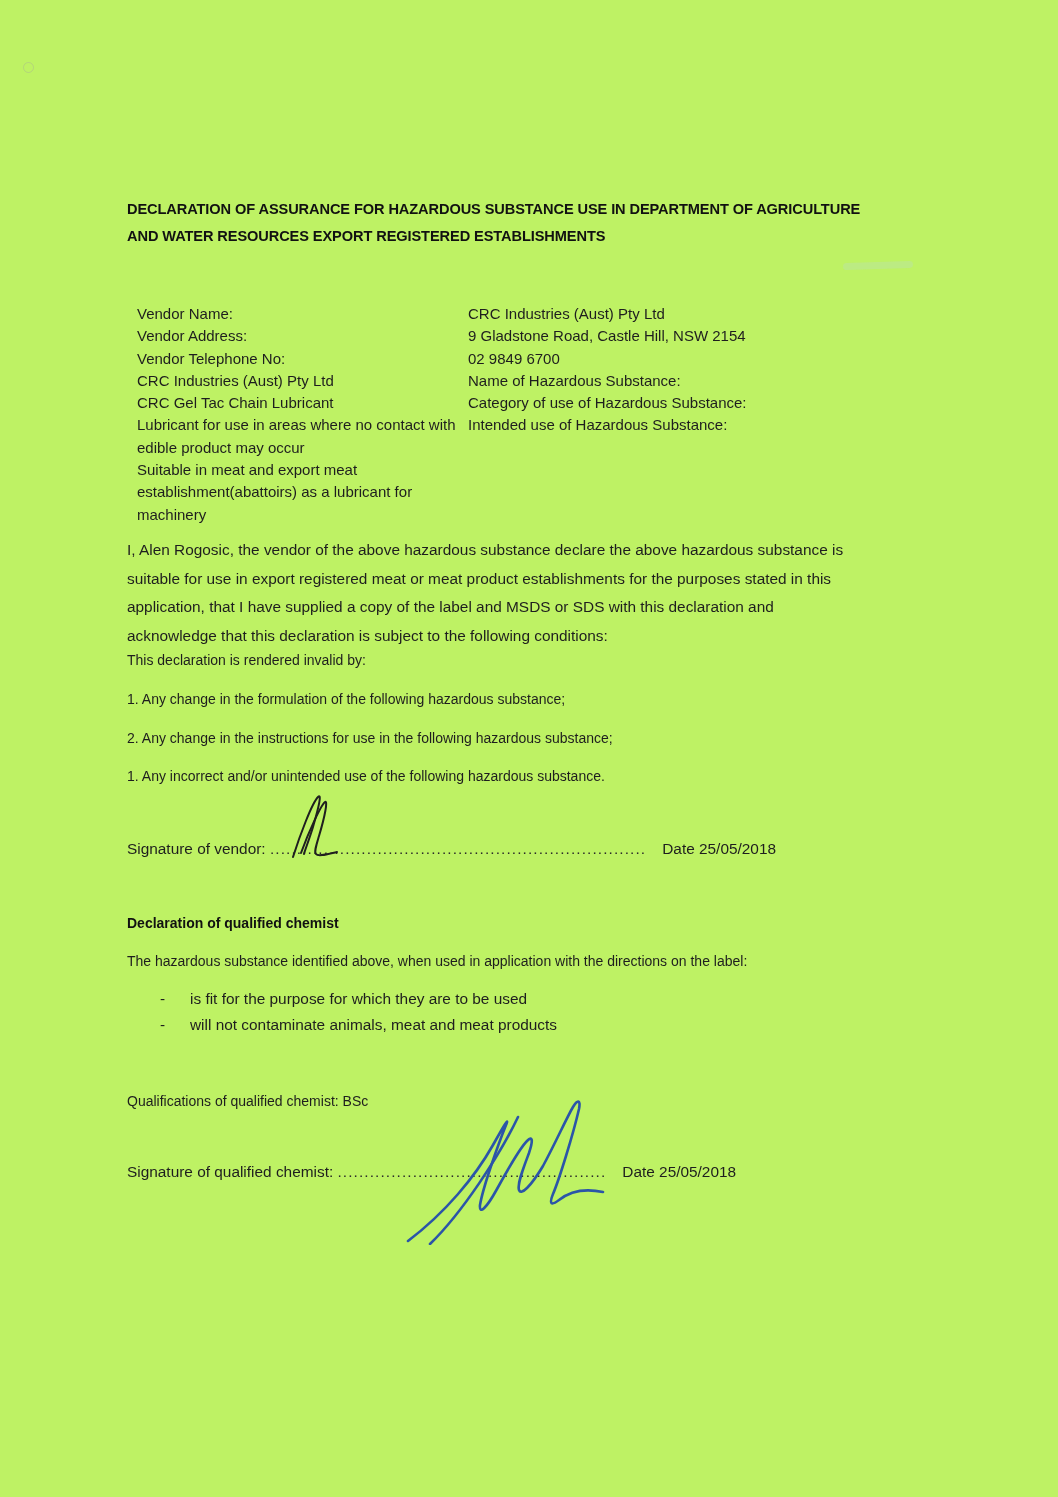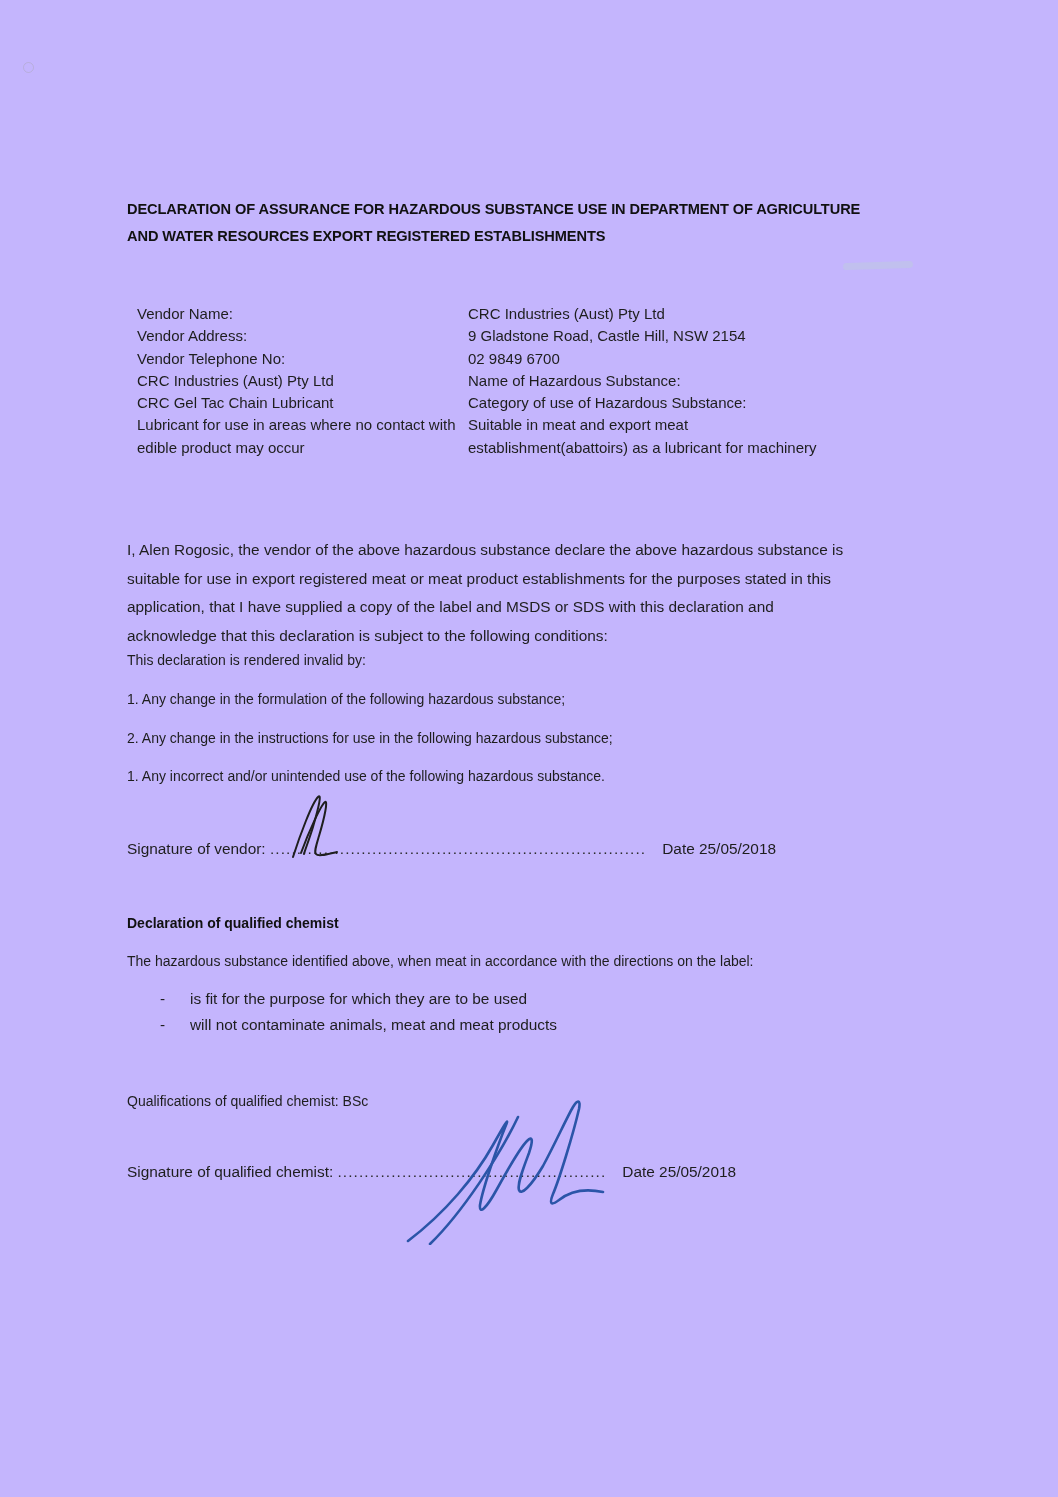--- a/index.html
+++ b/index.html
@@ -1,20 +1,20 @@
 <!DOCTYPE html>
 <html><head>
 <meta charset="utf-8">
 <style>
   html, body { margin: 0; padding: 0; background: #ffffff; }
   .page {
     position: relative;
     width: 1058px;
     height: 1497px;
-    background: #c4b5fd;
+    background: #bef264;
     font-family: "Liberation Sans", sans-serif;
     color: #1e1e1e;
     overflow: hidden;
   }
   .doc-title {
     position: absolute;
     left: 127px;
     top: 196px;
     width: 860px;
     font-size: 14.6px;
@@ -105,20 +105,21 @@
     <div class="cell">Vendor Address:</div>
     <div class="cell">9 Gladstone Road, Castle Hill, NSW 2154</div>
     <div class="cell">Vendor Telephone No:</div>
     <div class="cell">02 9849 6700</div>
     <div class="cell">CRC Industries (Aust) Pty Ltd</div>
     <div class="cell">Name of Hazardous Substance:</div>
     <div class="cell">CRC Gel Tac Chain Lubricant</div>
     <div class="cell">Category of use of Hazardous Substance:</div>
     <div class="cell">Lubricant for use in areas where no contact with
 edible product may occur</div>
+    <div class="cell">Intended use of Hazardous Substance:</div>
     <div class="cell">Suitable in meat and export meat
 establishment(abattoirs) as a lubricant for machinery</div>
   </div>
 
   <div class="body-text" style="top: 536px;">I, Alen Rogosic, the vendor of the above hazardous substance declare the above hazardous substance is
 suitable for use in export registered meat or meat product establishments for the purposes stated in this
 application, that I have supplied a copy of the label and MSDS or SDS with this declaration and
 acknowledge that this declaration is subject to the following conditions:</div>
 
   <div class="single-line" style="top: 649px;">This declaration is rendered invalid by:</div>
@@ -128,21 +129,21 @@
 
   <div class="sig-row" style="top: 840px;">
     <span>Signature of vendor: </span><span class="dots">......................................................................</span><span class="date-label">Date 25/05/2018</span>
   </div>
   <svg class="sig-svg" style="left: 283px; top: 793px;" width="72" height="70" viewBox="0 0 72 70">
     <path d="M10 64 C 17 42, 29 10, 35 4 C 39 0, 36 13, 30 34 C 26 47, 22 57, 21 61" fill="none" stroke-width="2" stroke-linecap="round" stroke="#1f1f1f"></path>
     <path d="M18 60 C 26 38, 38 12, 42 9 C 45 7, 42 23, 36 43 C 33 53, 31 59, 33 61 C 35 64, 45 61, 54 59" fill="none" stroke-width="2" stroke-linecap="round" stroke="#1f1f1f"></path>
   </svg>
 
   <div class="single-line bold" style="top: 912px;">Declaration of qualified chemist</div>
-  <div class="single-line" style="top: 950px;">The hazardous substance identified above, when meat in accordance with the directions on the label:</div>
+  <div class="single-line" style="top: 950px;">The hazardous substance identified above, when used in application with the directions on the label:</div>
 
   <div class="bullet-list">
     <div class="bullet-row">
       <span>-</span>
       <span>is fit for the purpose for which they are to be used</span>
     </div>
     <div class="bullet-row">
       <span>-</span>
       <span>will not contaminate animals, meat and meat products</span>
     </div>

